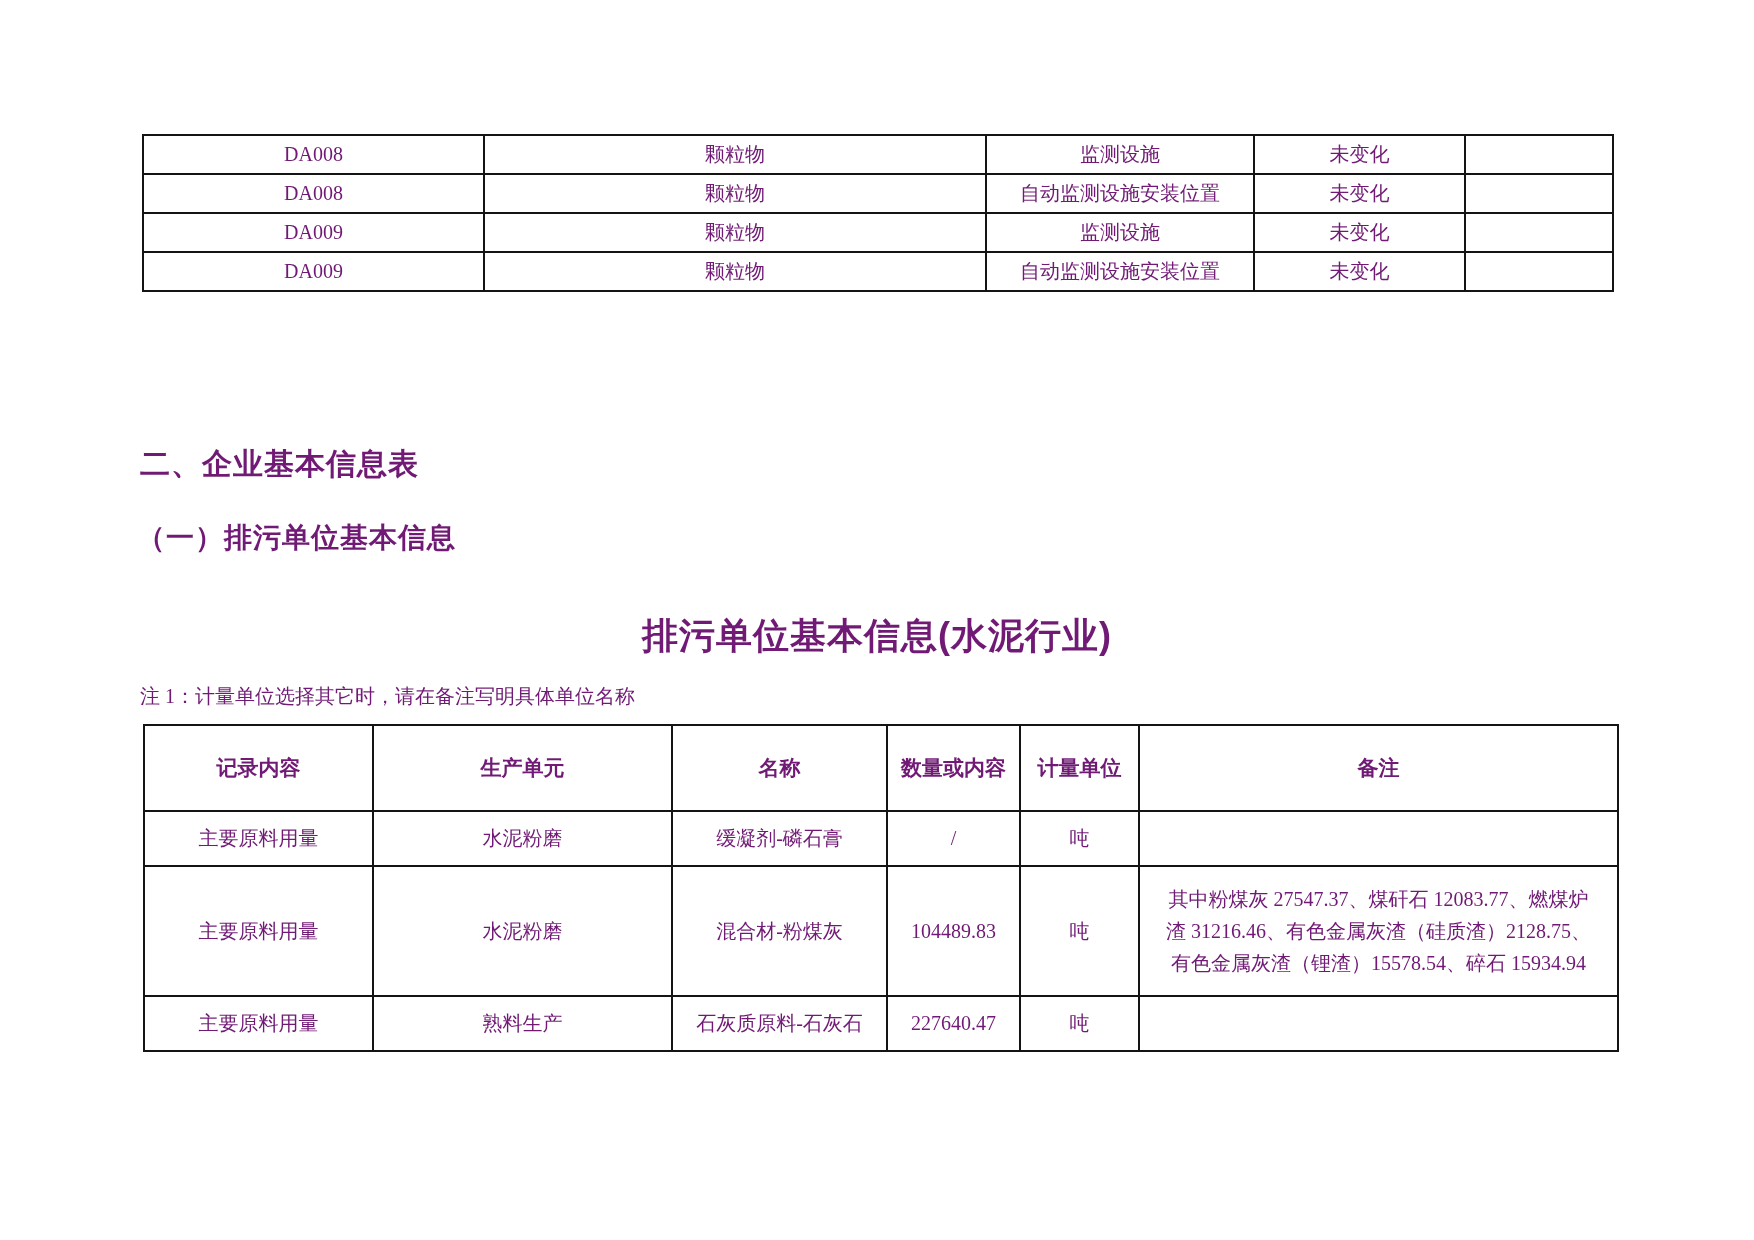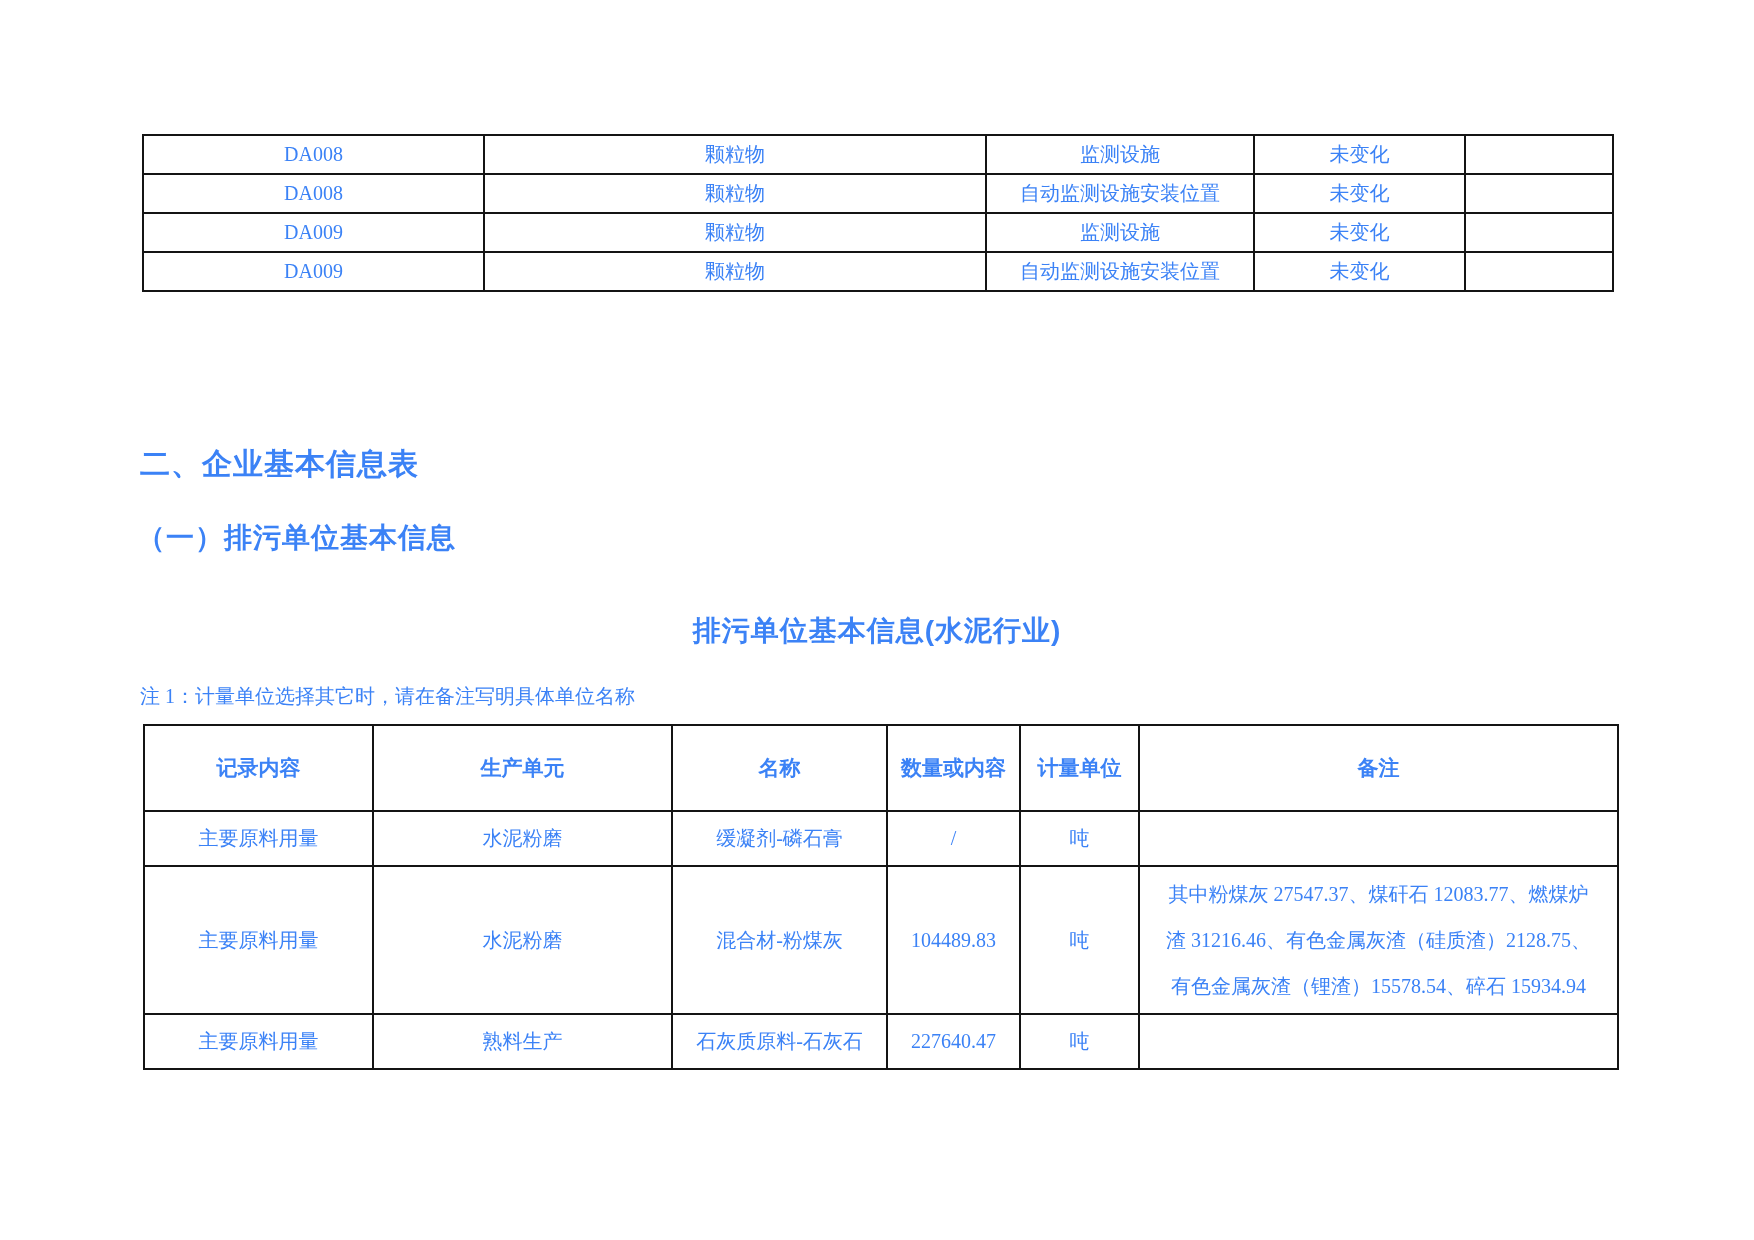--- a/index.html
+++ b/index.html
@@ -2,21 +2,21 @@
 <html><head>
 <meta charset="utf-8">
 <style>
   * { box-sizing: border-box; }
   html, body { margin: 0; padding: 0; background: #ffffff; }
   .page {
     position: relative;
     width: 1754px;
     height: 1240px;
     background: #ffffff;
-    color: #3b82f6;
+    color: #701a75;
     font-family: "Liberation Serif", "DejaVu Serif", serif;
     overflow: hidden;
   }
   table { border-collapse: collapse; table-layout: fixed; }
   td, th {
     border: 2px solid #141414;
     text-align: center;
     vertical-align: middle;
     padding: 2px 6px;
     overflow: hidden;
@@ -33,37 +33,37 @@
   }
   .subsection-heading {
     position: absolute; left: 137px; top: 499px;
     font-family: "Liberation Sans", "DejaVu Sans", sans-serif;
     font-weight: bold; font-size: 28px; letter-spacing: 1px; margin-top: 20px;
   }
   .table-title {
     position: absolute; left: 0; top: 612px; width: 1754px;
     text-align: center;
     font-family: "Liberation Sans", "DejaVu Sans", sans-serif;
-    font-weight: bold; font-size: 28px; letter-spacing: 1px;
+    font-weight: bold; font-size: 36px; letter-spacing: 1px;
   }
   .note-line {
     position: absolute; left: 140px; top: 683px;
     font-size: 20px;
   }
   
   .basic-table { position: absolute; left: 143px; top: 724px; }
   .basic-table th {
     font-family: "Liberation Sans", "DejaVu Sans", sans-serif;
     font-weight: bold; font-size: 21px;
   }
   .basic-table td { font-size: 20px; }
   .basic-table .hdr-row { height: 86px; margin-left: 19px; }
   .basic-table .row-sm { height: 55px; }
   .basic-table .row-lg { height: 130px; }
-  .remark-cell { line-height: 46px; padding: 4px 26px; }
+  .remark-cell { line-height: 32px; padding: 4px 26px; }
 </style>
 </head>
 <body>
 
 <div class="page">
 
   <table class="top-table">
     <colgroup>
       <col style="width:341px">
         <col style="width:502px">

